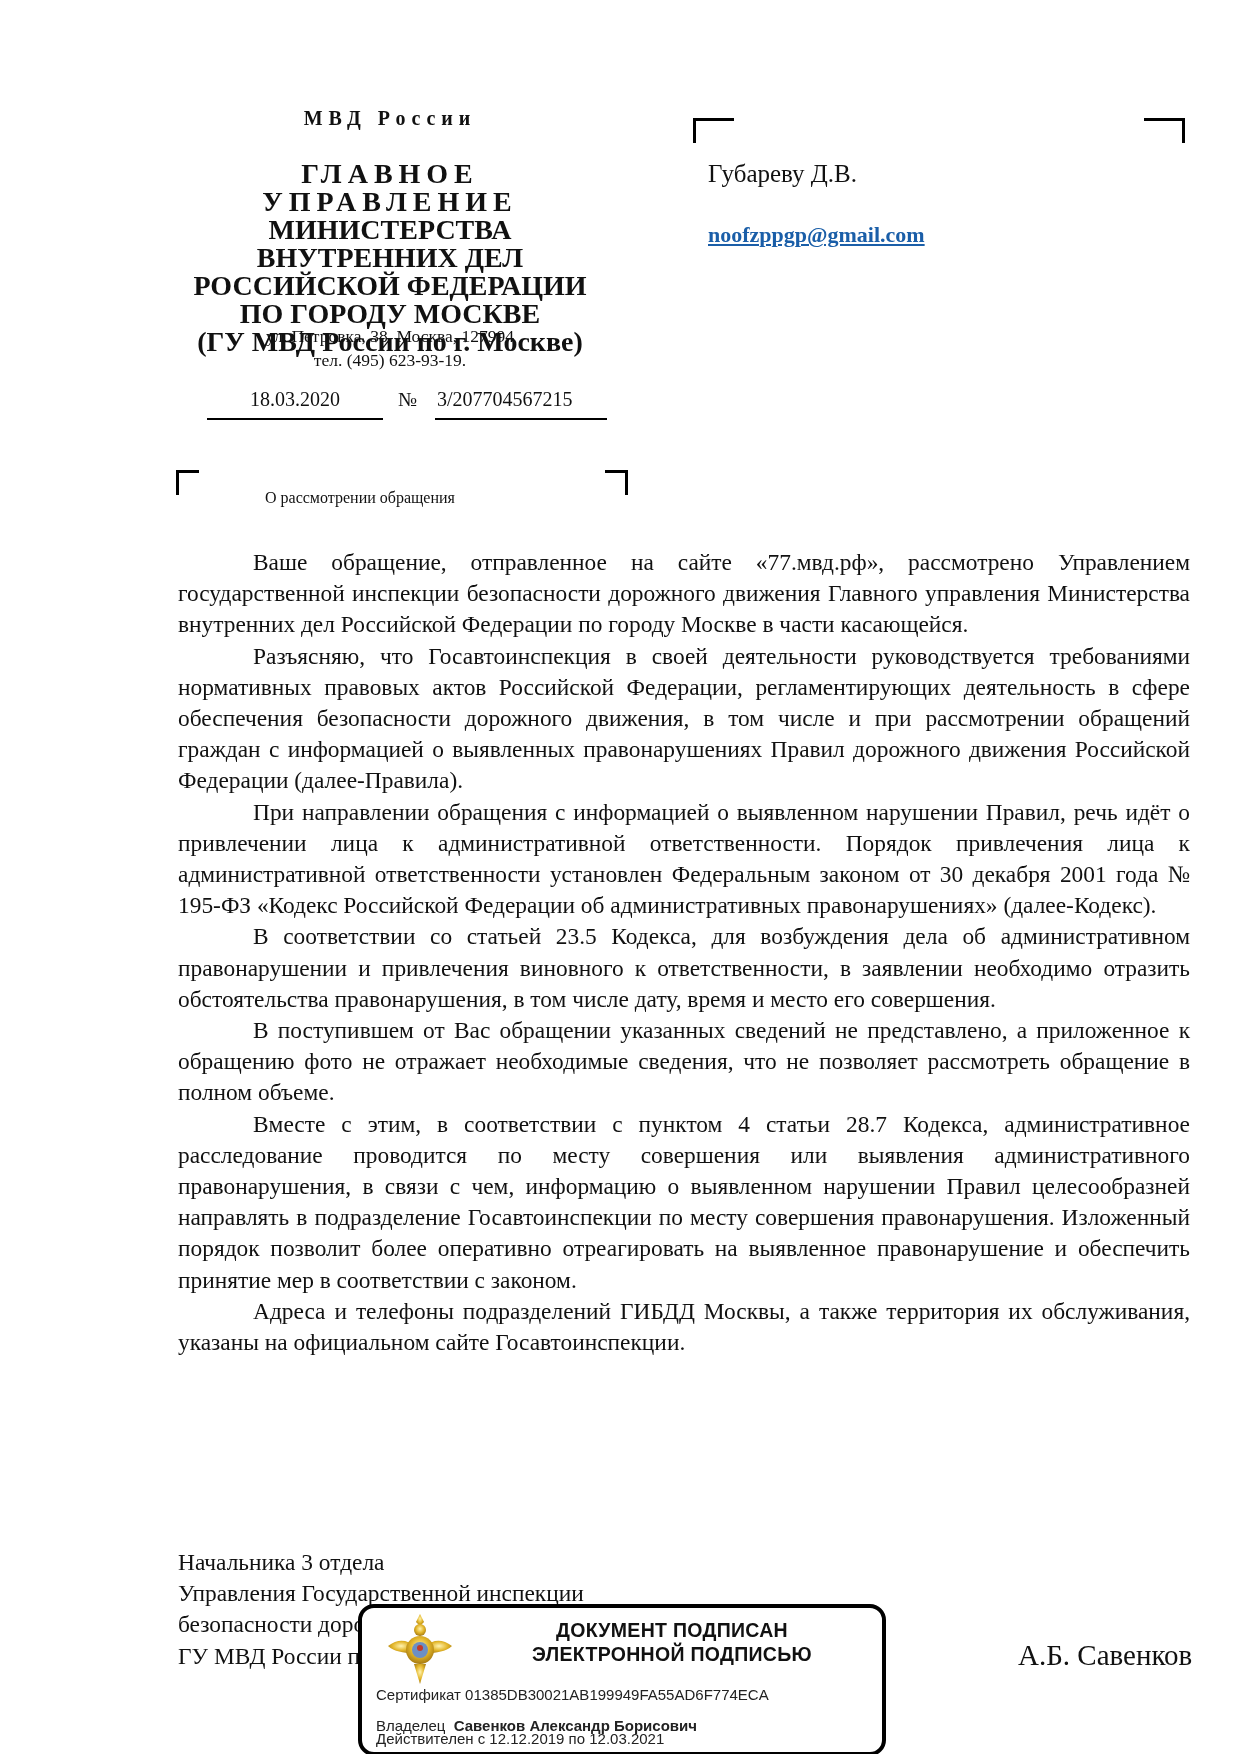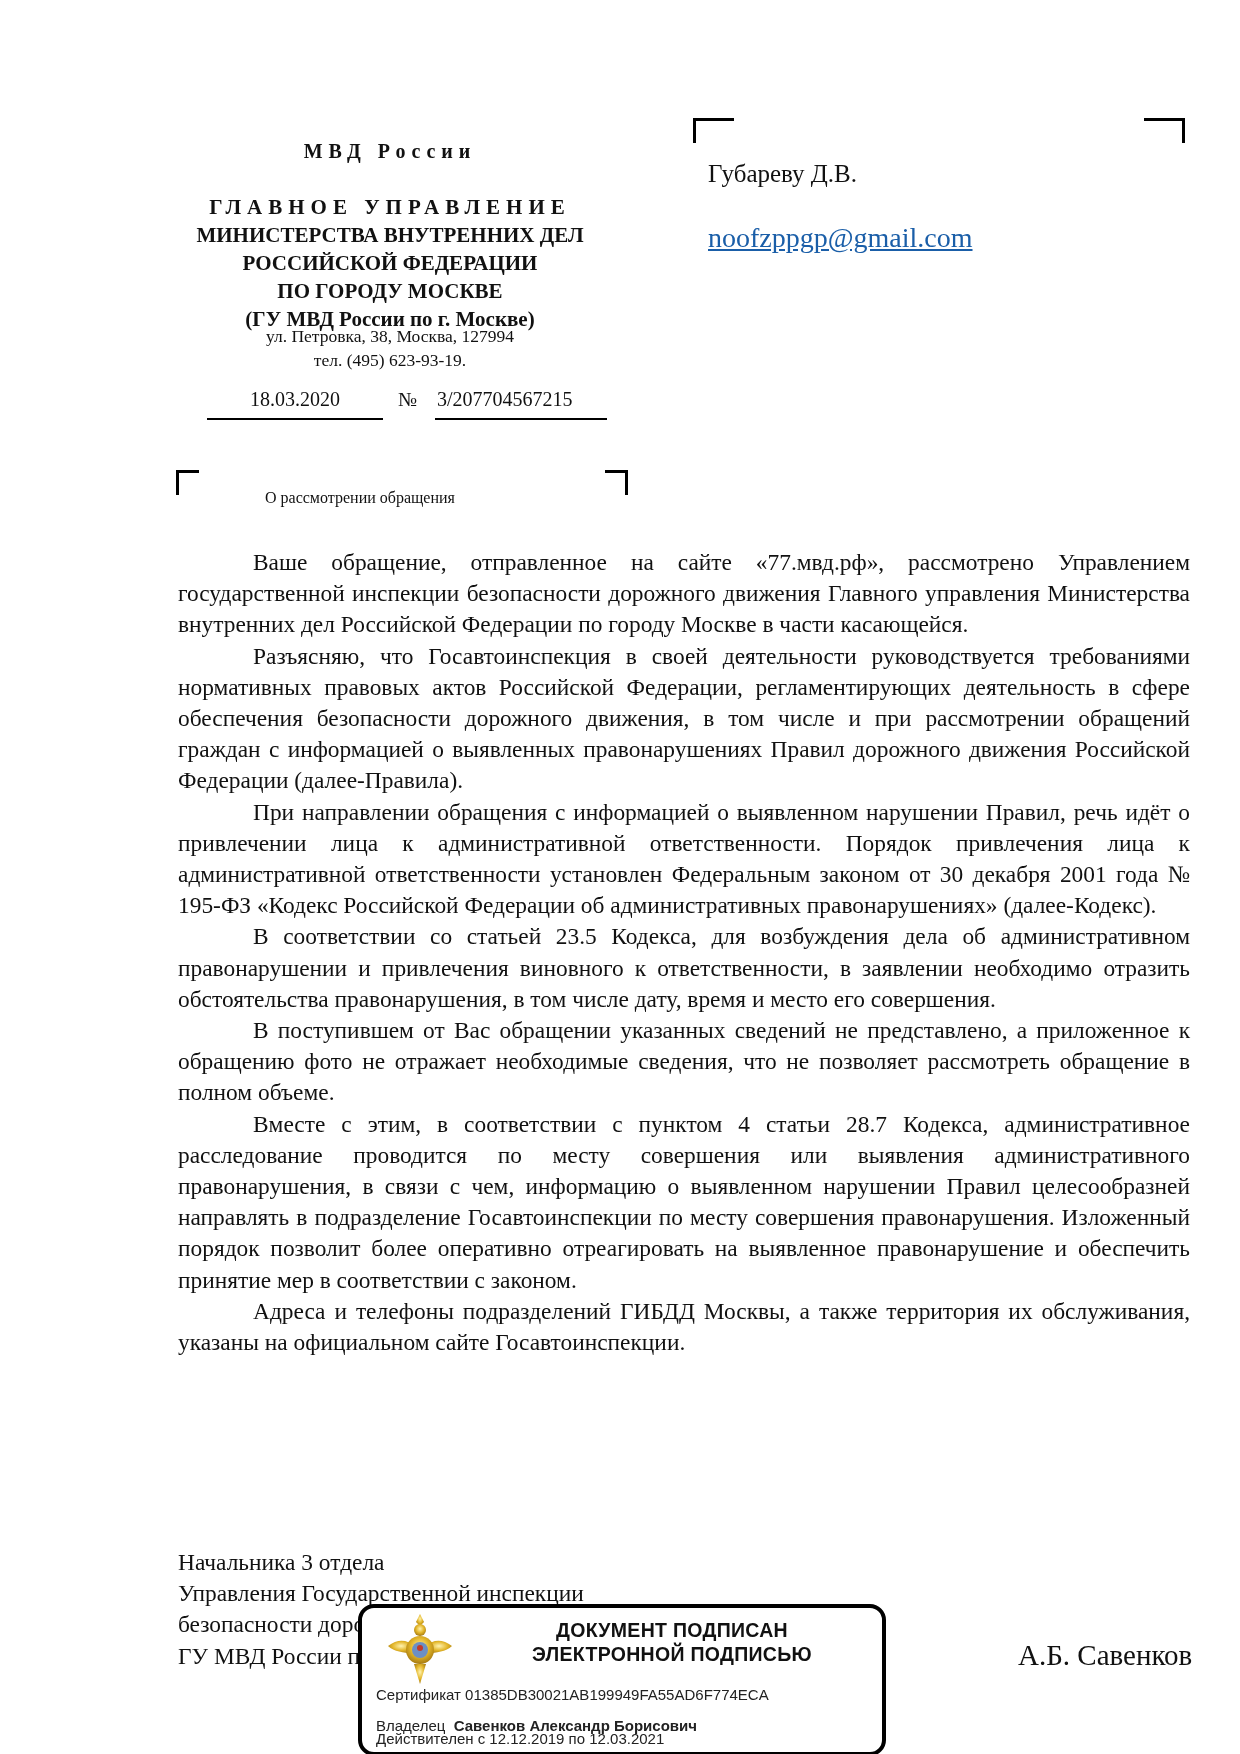--- a/index.html
+++ b/index.html
@@ -1,22 +1,22 @@
 <!DOCTYPE html>
 <html><head>
 <meta charset="utf-8">
 <style>
   html, body { margin: 0; padding: 0; background: #ffffff; }
   body { width: 1240px; height: 1754px; position: relative; overflow: hidden;
          font-family: "Liberation Serif", "DejaVu Serif", serif; color: #111; }
   .abs { position: absolute; }
   .hdr { left: 170px; width: 440px; text-align: center; }
-  .hdr-bold { font-weight: bold; font-size: 21px; line-height: 28px; }
+  .hdr-bold { font-weight: bold; font-size: 28px; line-height: 28px; }
   .hdr-small { font-size: 17.5px; line-height: 24px; }
-  .spaced { letter-spacing: 6px; margin-top: 33px; }
+  .spaced { letter-spacing: 6px; }
   .bracket { position: absolute; width: 38px; height: 22px; border: 0 solid #000; }
   .br-tl { border-top-width: 3px; border-left-width: 3px; }
   .br-tr { border-top-width: 3px; border-right-width: 3px; }
   .uline { position: absolute; height: 0; border-top: 2px solid #000; }
   .body-text { position: absolute; left: 178px; width: 1012px; font-size: 23.4px; line-height: 31.2px;
                text-align: justify; }
   .body-text p { margin: 0; text-indent: 75px; text-align: justify; text-align-last: left; }
   .sig { position: absolute; left: 178px; font-size: 23.4px; line-height: 31.2px; }
   .stamp { position: absolute; left: 358px; top: 1604px; width: 520px; height: 144px;
            border: 4px solid #000; border-radius: 16px; background: #fff;
@@ -45,21 +45,21 @@
 
 <div class="abs" style="left:207px; top:388px; width:176px; text-align:center; font-size:20px;">18.03.2020</div>
 <div class="uline" style="left:207px; top:418px; width:176px;"></div>
 <div class="abs" style="left:398px; top:388px; font-size:20px;">№</div>
 <div class="abs" style="left:437px; top:388px; font-size:20px;">3/207704567215</div>
 <div class="uline" style="left:435px; top:418px; width:172px;"></div>
 
 <div class="bracket br-tl" style="left:693px; top:118px;"></div>
 <div class="bracket br-tr" style="left:1144px; top:118px;"></div>
 <div class="abs" style="left:708px; top:160px; font-size:25px;">Губареву Д.В.</div>
-<div class="abs" style="left:708px; top:222px; font-size:28px;">
+<div class="abs" style="left:708px; top:222px; font-size:22px;font-weight:bold;">
   <a class="email">noofzppgp@gmail.com</a>
 </div>
 
 <div class="bracket br-tl" style="left:176px; top:470px; width:20px;"></div>
 <div class="bracket br-tr" style="left:605px; top:470px; width:20px;"></div>
 <div class="abs" style="left:265px; top:489px; font-size:16px;">О рассмотрении обращения</div>
 
 <div class="body-text" style="top:547px;">
   <p>Ваше обращение, отправленное на сайте «77.мвд.рф», рассмотрено Управлением государственной инспекции безопасности дорожного движения Главного управления Министерства внутренних дел Российской Федерации по городу Москве в части касающейся.</p>
   <p>Разъясняю, что Госавтоинспекция в своей деятельности руководствуется требованиями нормативных правовых актов Российской Федерации, регламентирующих деятельность в сфере обеспечения безопасности дорожного движения, в том числе и при рассмотрении обращений граждан с информацией о выявленных правонарушениях Правил дорожного движения Российской Федерации (далее-Правила).</p>

